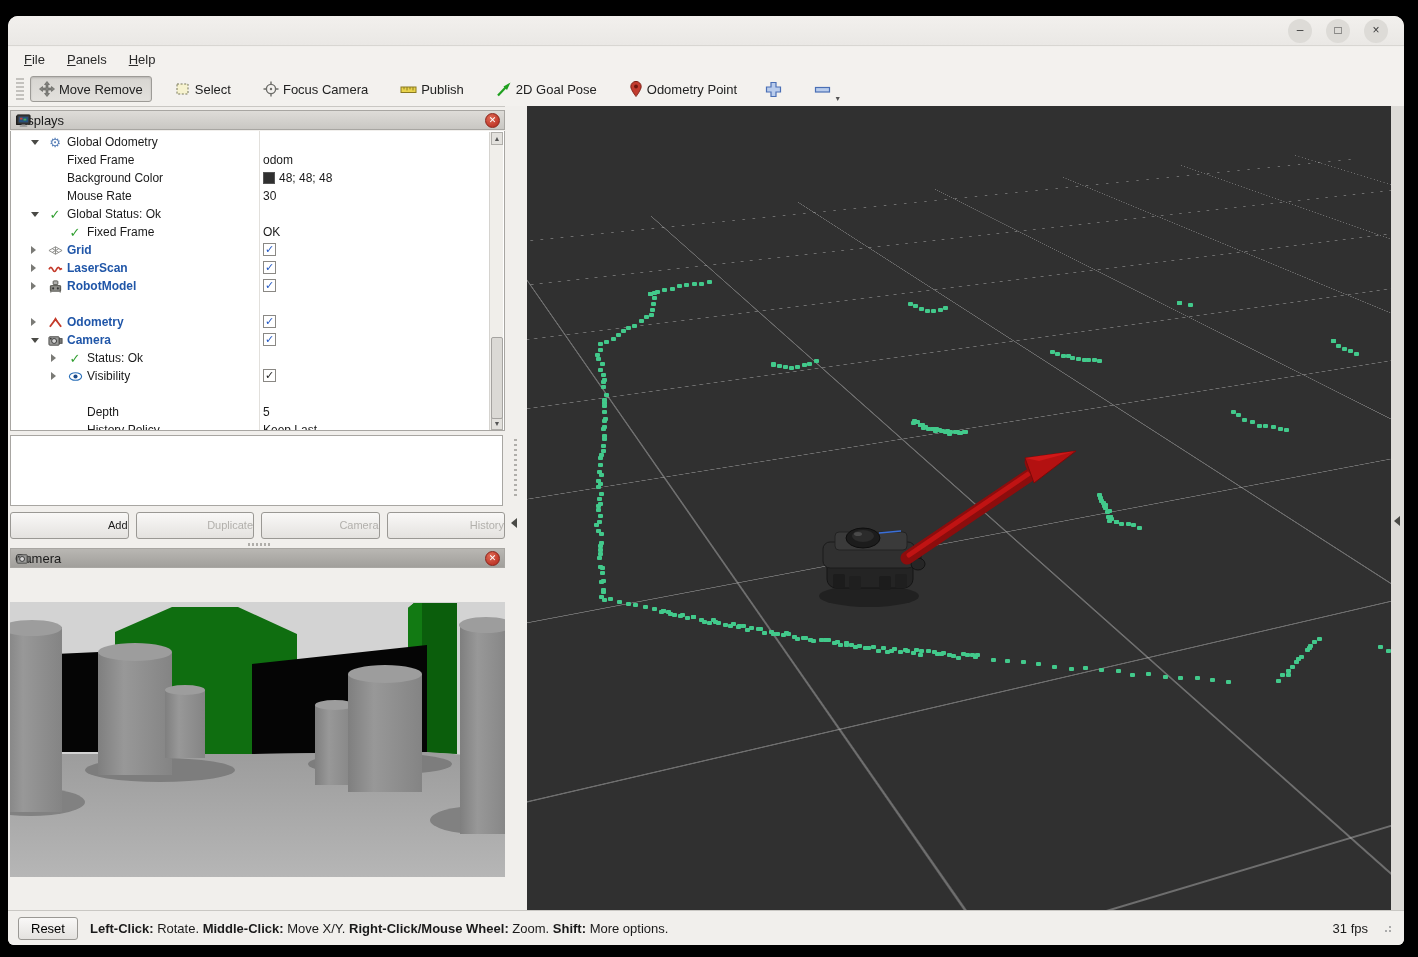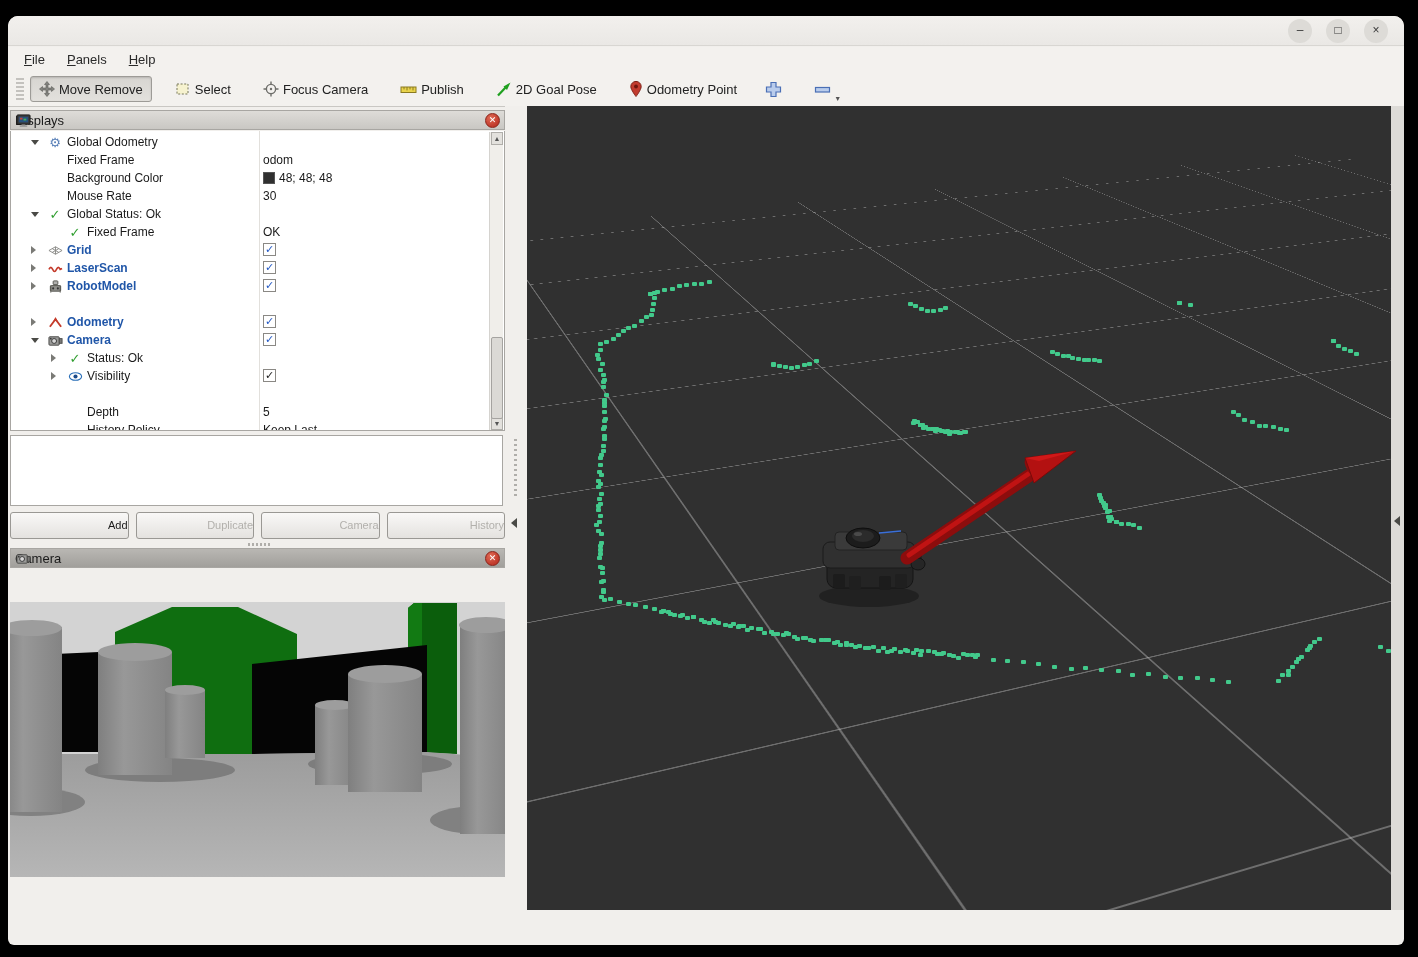--- a/index.html
+++ b/index.html
@@ -695,13 +695,19 @@
         <polygon points="498,352 549,345 507,377" fill="#b31111" stroke="#7a0a0a" stroke-width="1"></polygon>
         <polygon points="498,352 549,345 512,355" fill="#d01818"></polygon>
       </g>
     </svg>
   </div>
 
   <div id="vsplit-r">
     <div class="collapse-arrow" style="left:3px; top:410px;"></div>
   </div>
 
+  <div id="statusbar">
+    <button id="reset-btn">Reset</button>
+    <div id="hints"><b>Left-Click:</b><span> Rotate.  </span><b>Middle-Click:</b><span> Move X/Y.  </span><b>Right-Click/Mouse Wheel:</b><span> Zoom.  </span><b>Shift:</b><span> More options. </span></div>
+    <div id="fps">31 fps</div>
+    <div id="grip"></div>
+  </div>
 </div>
 
 </body></html>

